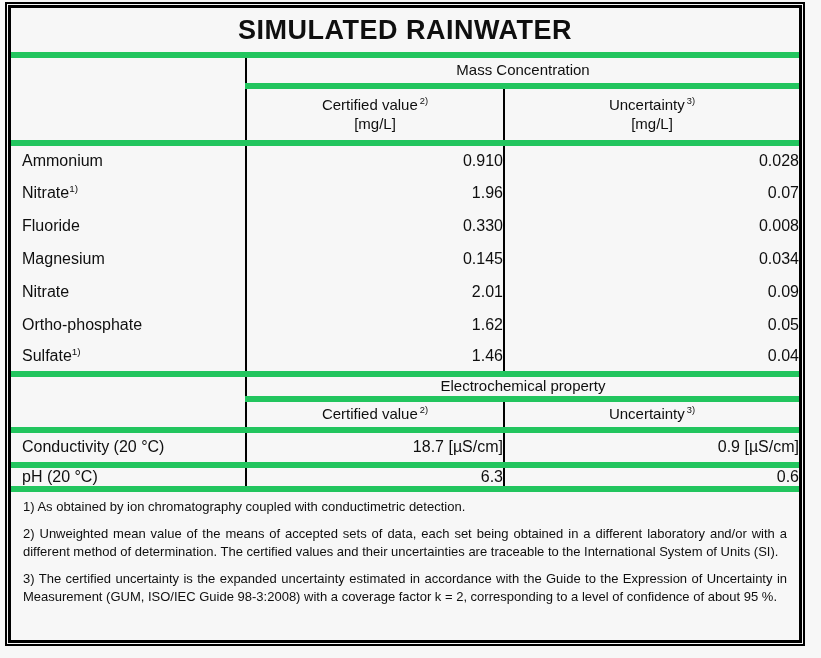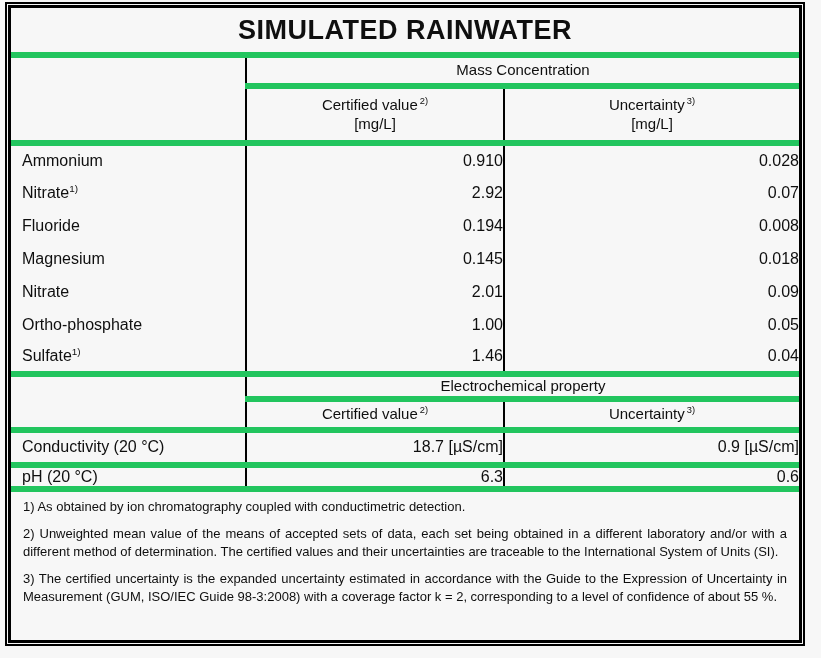--- a/index.html
+++ b/index.html
@@ -88,41 +88,41 @@
       </td>
     </tr>
 
     <tr style="height:33px">
       <td class="c1"><span>Ammonium</span></td>
       <td class="cv bL">0.910</td>
       <td class="cv bL">0.028</td>
     </tr>
     <tr style="height:33px">
       <td class="c1"><span>Nitrate</span><sup>1)</sup></td>
-      <td class="cv bL">2.92</td>
+      <td class="cv bL">1.96</td>
       <td class="cv bL">0.07</td>
     </tr>
     <tr style="height:33px">
       <td class="c1"><span>Fluoride</span></td>
-      <td class="cv bL">0.194</td>
+      <td class="cv bL">0.330</td>
       <td class="cv bL">0.008</td>
     </tr>
     <tr style="height:33px">
       <td class="c1"><span>Magnesium</span></td>
       <td class="cv bL">0.145</td>
-      <td class="cv bL">0.018</td>
+      <td class="cv bL">0.034</td>
     </tr>
     <tr style="height:33px">
       <td class="c1"><span>Nitrate</span></td>
       <td class="cv bL">2.01</td>
       <td class="cv bL">0.09</td>
     </tr>
     <tr style="height:33px">
       <td class="c1"><span class="it">Ortho</span><span>-phosphate</span></td>
-      <td class="cv bL">1.00</td>
+      <td class="cv bL">1.62</td>
       <td class="cv bL">0.05</td>
     </tr>
     <tr style="height:33px">
       <td class="c1 bB"><span>Sulfate</span><sup>1)</sup></td>
       <td class="cv bL bB">1.46</td>
       <td class="cv bL bB">0.04</td>
     </tr>
 
     <tr style="height:21px">
       <td rowspan="2" class="bB"></td>
@@ -145,18 +145,18 @@
     <tr style="height:17px">
       <td class="c1 bB">pH (20 °C)</td>
       <td class="cv bL bB">6.3</td>
       <td class="cv bL bB">0.6</td>
     </tr>
 
     <tr>
       <td colspan="3" class="fn-cell">
         <p>1) As obtained by ion chromatography coupled with conductimetric detection.</p>
         <p>2) Unweighted mean value of the means of accepted sets of data, each set being obtained in a different laboratory and/or with a different method of determination. The certified values and their uncertainties are traceable to the International System of Units (SI).</p>
-        <p><span>3) The certified uncertainty is the expanded uncertainty estimated in accordance with the Guide to the Expression of Uncertainty in Measurement (GUM, ISO/IEC Guide 98-3:2008) with a coverage factor </span><span class="it">k</span><span> = 2, corresponding to a level of confidence of about 55 %.</span></p>
+        <p><span>3) The certified uncertainty is the expanded uncertainty estimated in accordance with the Guide to the Expression of Uncertainty in Measurement (GUM, ISO/IEC Guide 98-3:2008) with a coverage factor </span><span class="it">k</span><span> = 2, corresponding to a level of confidence of about 95 %.</span></p>
       </td>
     </tr>
   </tbody>
     </table>
 </div>
 
 </body></html>

